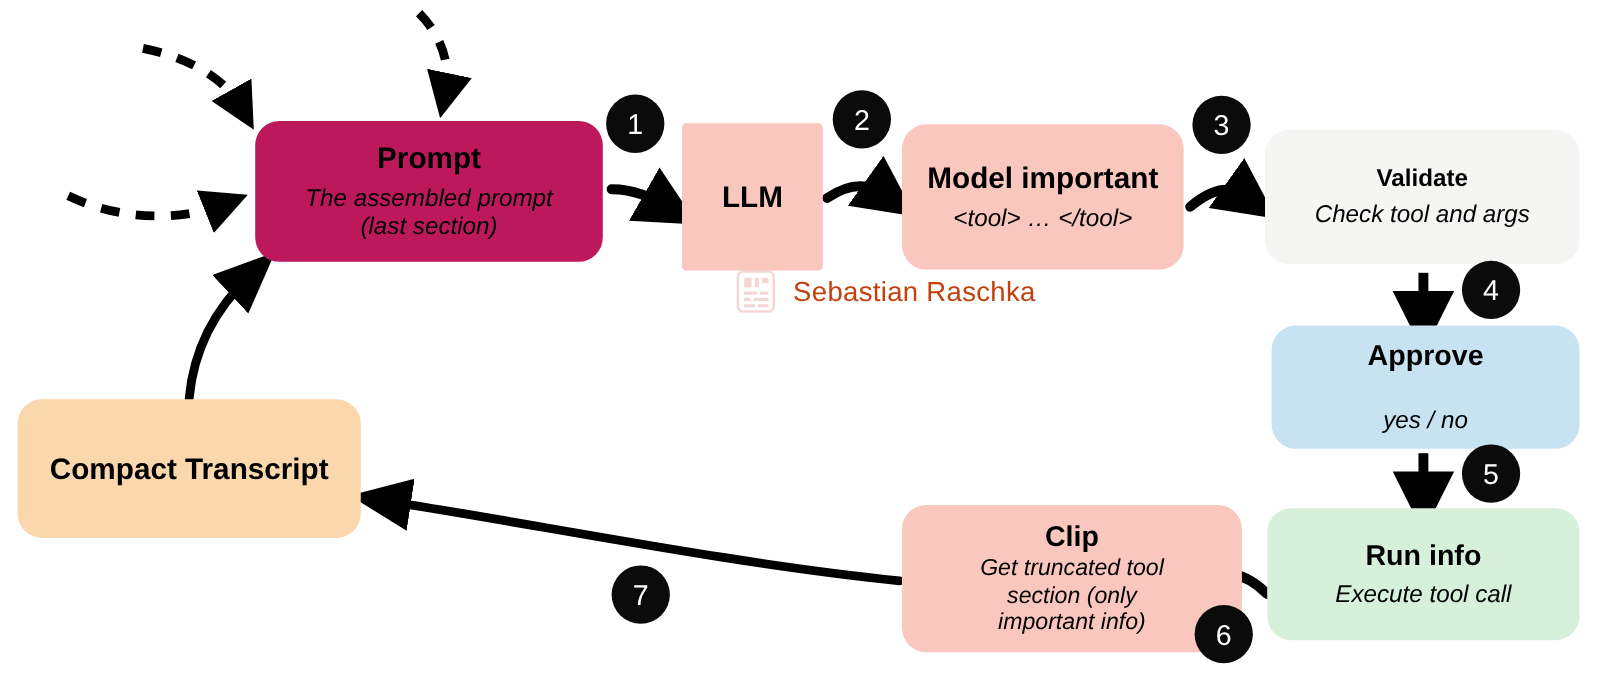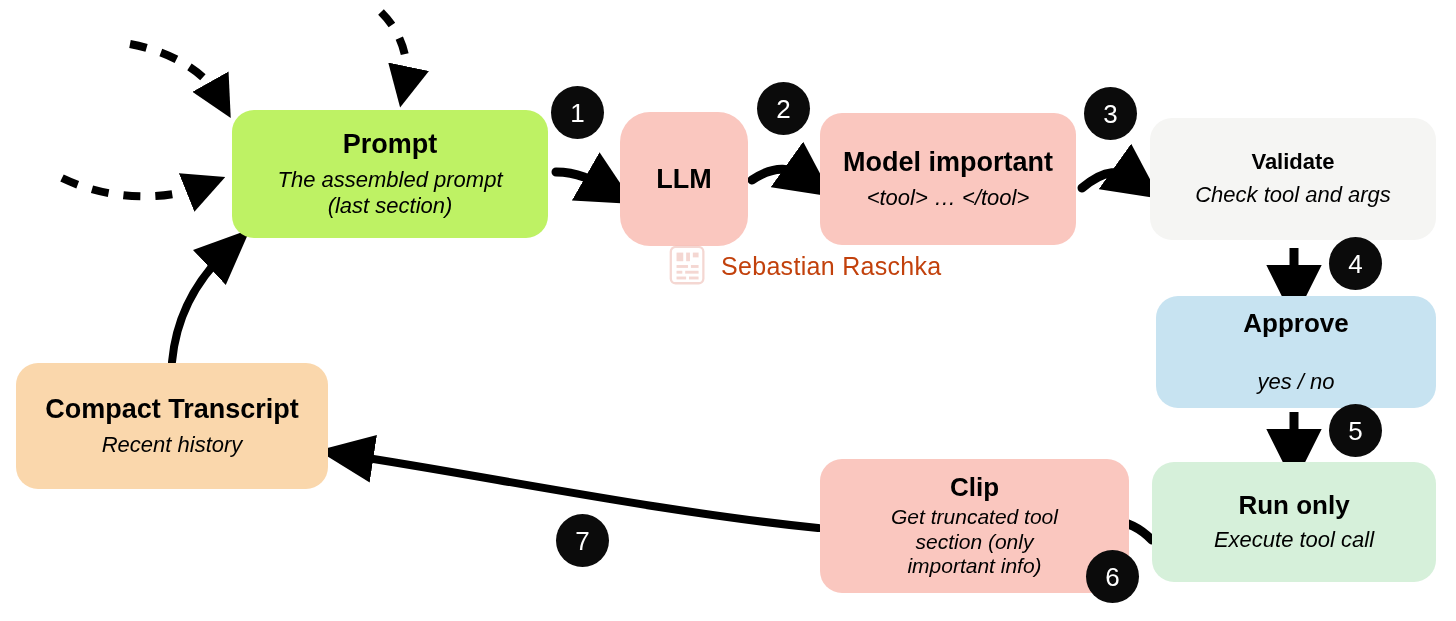--- a/index.html
+++ b/index.html
@@ -131,64 +131,63 @@
 
     <g>
       <path d="M818,528 C660,512 486,476 348,455" fill="none" stroke="#000000" stroke-width="8" stroke-linecap="round" marker-end="url(#ah)"></path>
     </g>
 
     <g>
       <path d="M172,362 C176,318 196,280 228,250" fill="none" stroke="#000000" stroke-width="8" stroke-linecap="round" marker-end="url(#ah)"></path>
     </g>
   </svg>
 
-  <div class="node" style="left:232px; top:110px; width:316px; height:128px; background:#bef264;">
+  <div class="node" style="left:232px; top:110px; width:316px; height:128px; background:#be185d;">
     <div class="title" style="font-size:27px;">Prompt</div>
     <div class="sub" style="font-size:22px;text-align:center;">
       <span>The assembled prompt</span><br>
       <span>(last section)</span>
     </div>
   </div>
 
-  <div class="node" style="left:620px; top:112px; width:128px; height:134px; background:#fac7bf; border-radius:30px;">
+  <div class="node" style="left:620px; top:112px; width:128px; height:134px; background:#fac7bf; border-radius:4px;">
     <div class="title" style="font-size:27px;">LLM</div>
   </div>
 
   <div class="node" style="left:820px; top:113px; width:256px; height:132px; background:#fac7bf;">
     <div class="title" style="font-size:27px;">Model important</div>
     <div class="sub" style="font-size:22px;">&lt;tool&gt; … &lt;/tool&gt;</div>
   </div>
 
   <div class="node" style="left:1150px; top:118px; width:286px; height:122px; background:#f5f5f3;">
     <div class="title" style="font-size:22px;">Validate</div>
     <div class="sub" style="font-size:22px;">Check tool and args</div>
   </div>
 
   <div class="node" style="left:1156px; top:296px; width:280px; height:112px; background:#c7e3f1;">
     <div class="title" style="font-size:26px;">Approve</div>
     <div class="sub" style="font-size:22px;margin-top:30px;">yes / no</div>
   </div>
 
   <div class="node" style="left:1152px; top:462px; width:284px; height:120px; background:#d6f0da;">
-    <div class="title" style="font-size:26px;">Run only</div>
+    <div class="title" style="font-size:26px;">Run info</div>
     <div class="sub" style="font-size:22px;">Execute tool call</div>
   </div>
 
   <div class="node" style="left:820px; top:459px; width:309px; height:134px; background:#fac7bf;">
     <div class="title" style="font-size:26px;">Clip</div>
     <div class="sub" style="font-size:21px; margin-top:3px;">
       <span>Get truncated tool</span><br>
       <span>section (only</span><br>
       <span>important info)</span>
     </div>
   </div>
 
   <div class="node" style="left:16px; top:363px; width:312px; height:126px; background:#fad7ac;">
     <div class="title" style="font-size:27px;">Compact Transcript</div>
-    <div class="sub" style="font-size:22px;">Recent history</div>
   </div>
 
   <div class="badge" style="left:551px; top:86px; width:53px; height:53px;">
     <span>1</span>
   </div>
   <div class="badge" style="left:757px; top:82px; width:53px; height:53px;">
     <span>2</span>
   </div>
   <div class="badge" style="left:1084px; top:87px; width:53px; height:53px;">
     <span>3</span>

